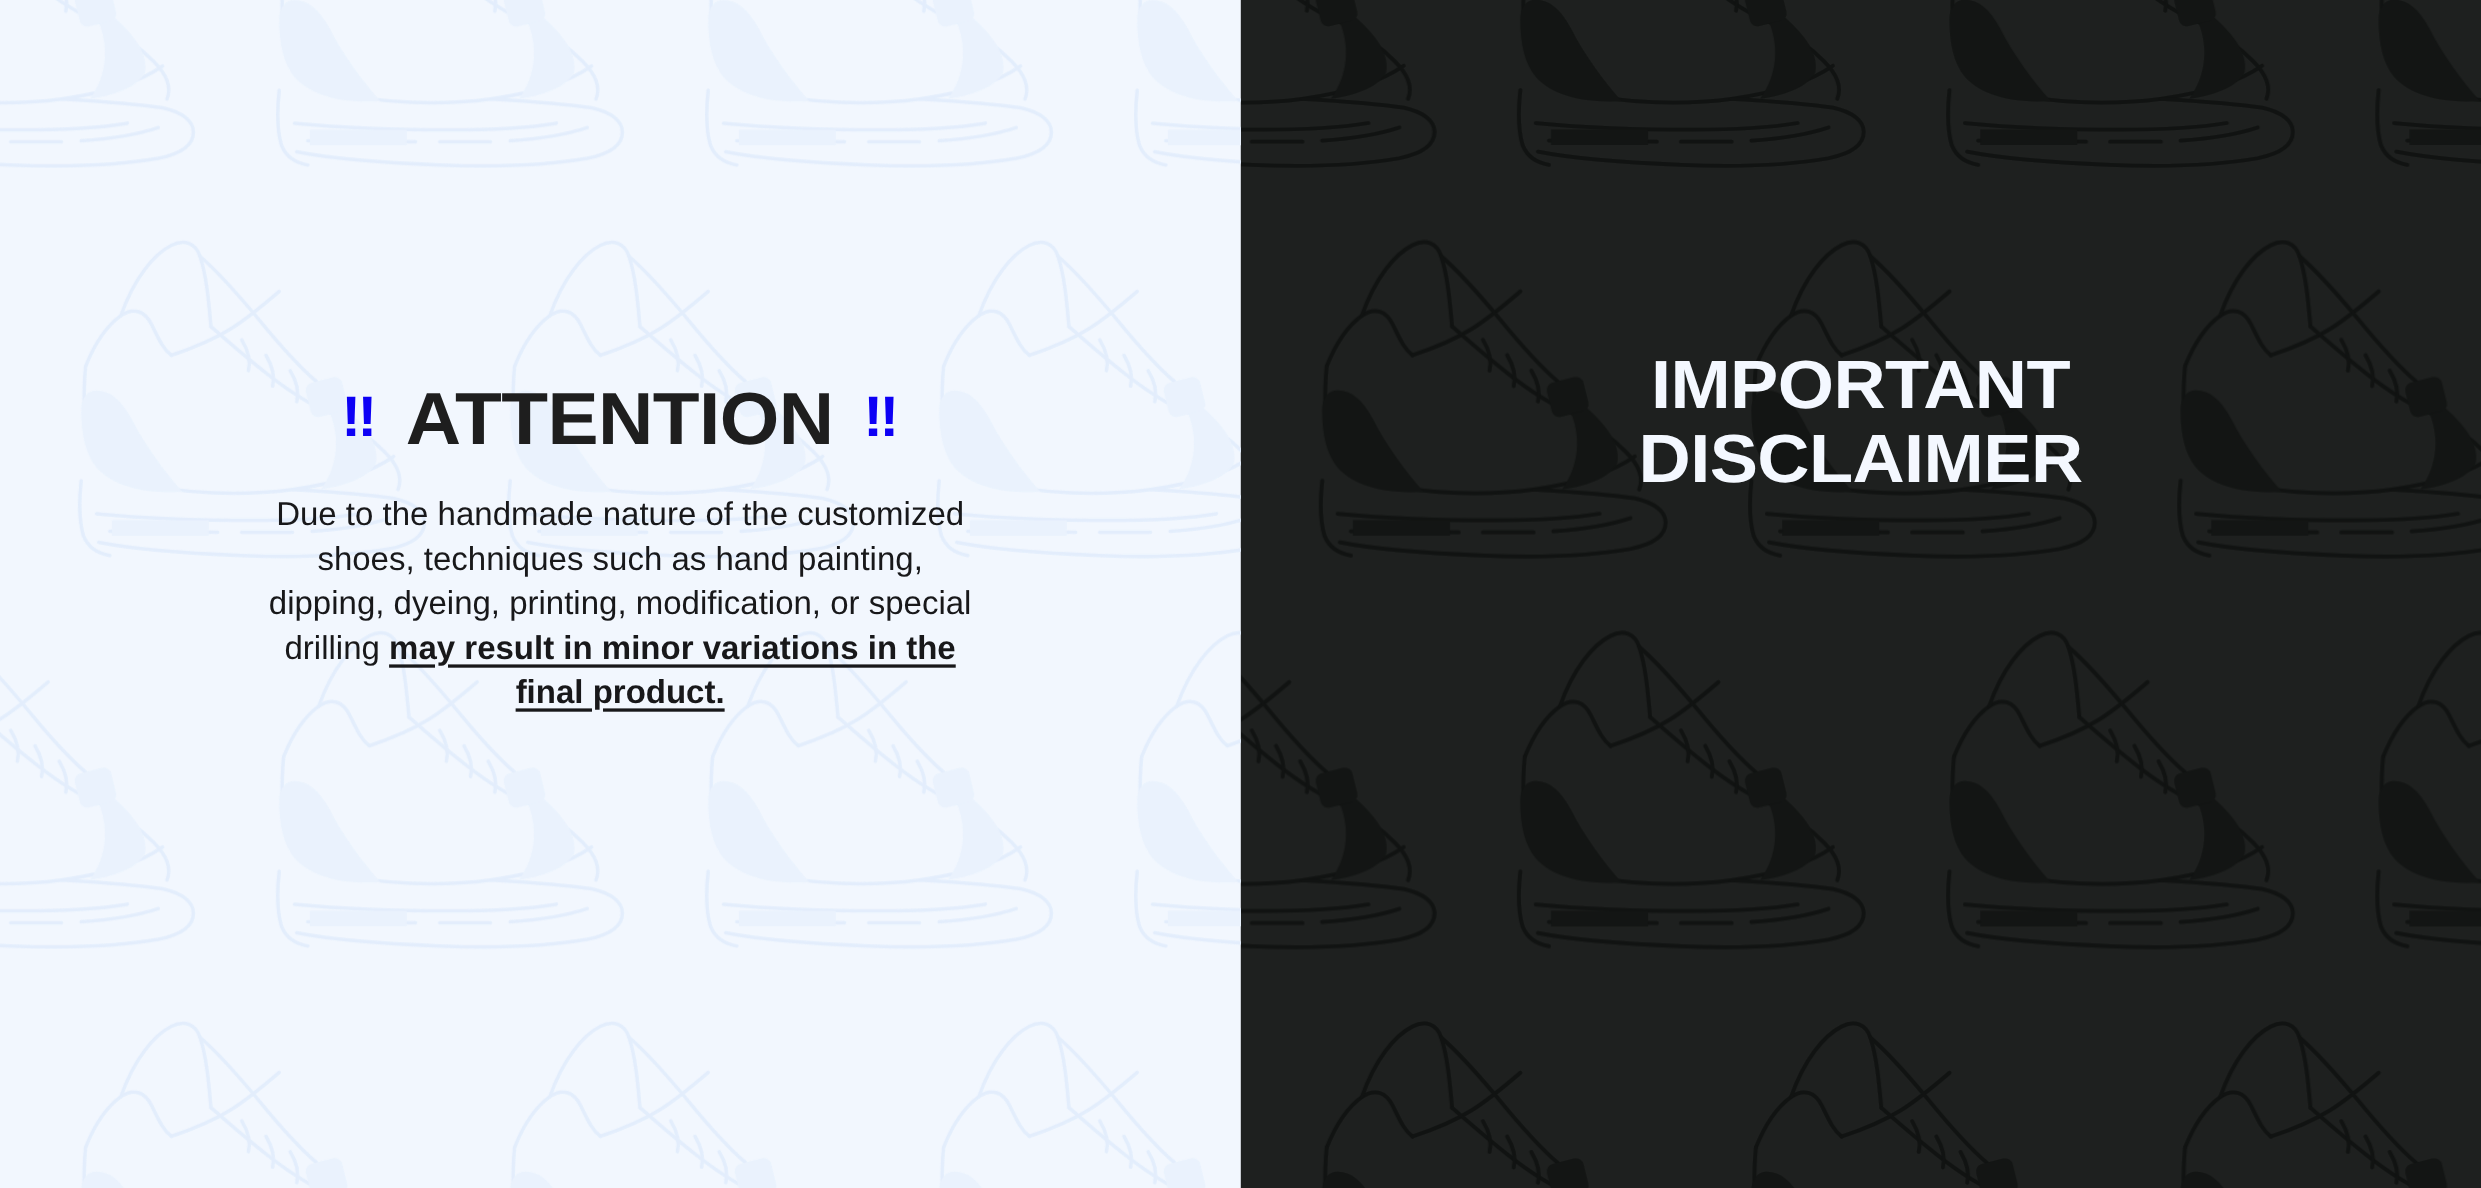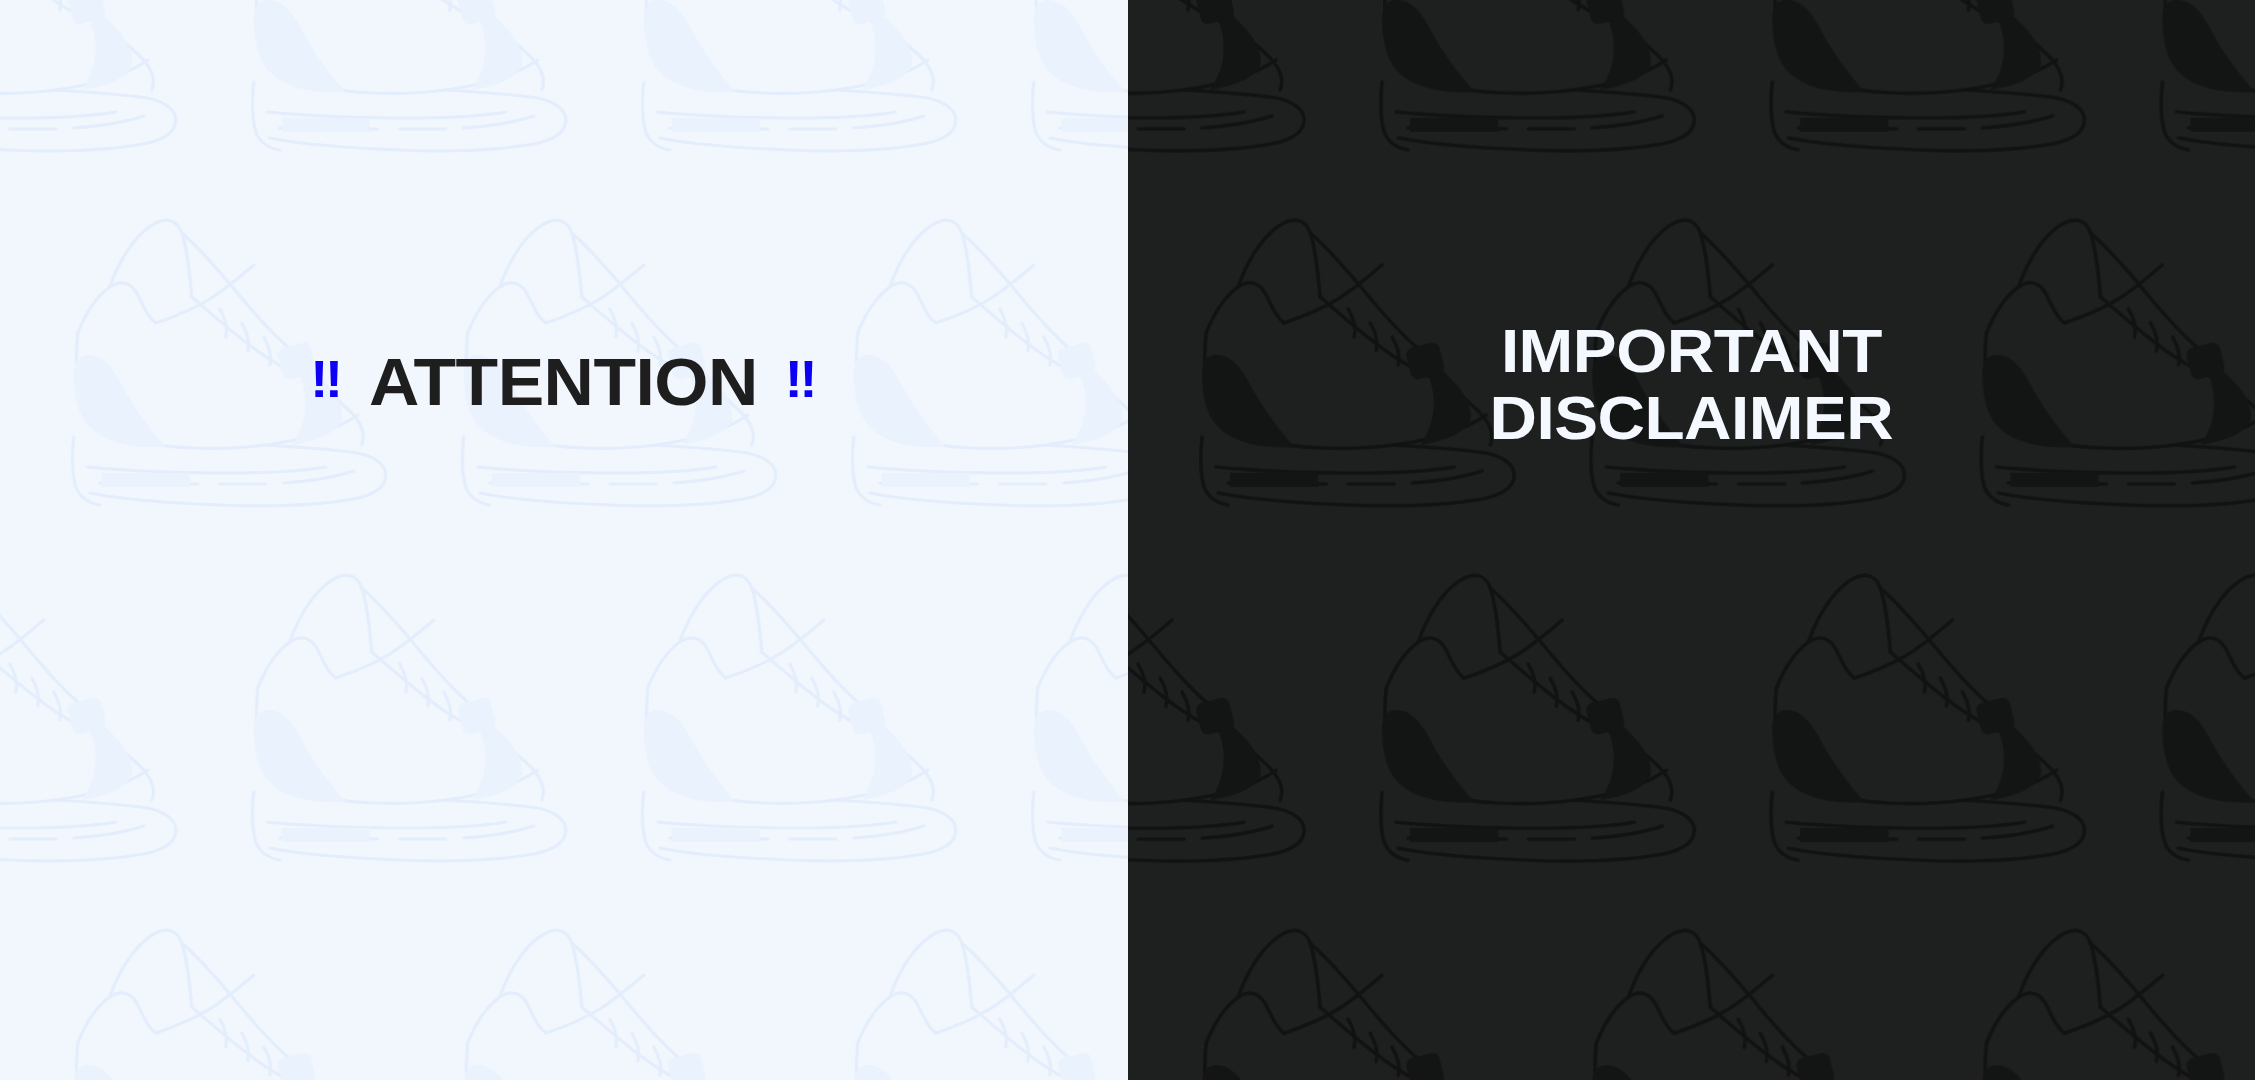--- a/index.html
+++ b/index.html
@@ -179,20 +179,21 @@
     </svg>
   </div>
 
   <div class="content content-left">
     <h1 class="heading heading-left">
       <span class="bang">‼</span>
       <span>ATTENTION</span>
       <span class="bang">‼</span>
     </h1>
 
+    <p class="body body-left"><span>Due to the handmade nature of the customized shoes, techniques such as hand painting, dipping, dyeing, printing, modification, or special drilling </span><span class="emph">may result in minor variations in the final product.</span></p>
   </div>
 </section>
 
 <section class="panel panel-right">
 
   <div class="pattern">
     <svg viewBox="0 0 1127 1080" preserveAspectRatio="xMidYMid slice" aria-hidden="true">
       <defs>
         <g id="sneaker-d">
           <g fill="none" stroke="#121413" stroke-width="3.4" stroke-linecap="round" stroke-linejoin="round">

